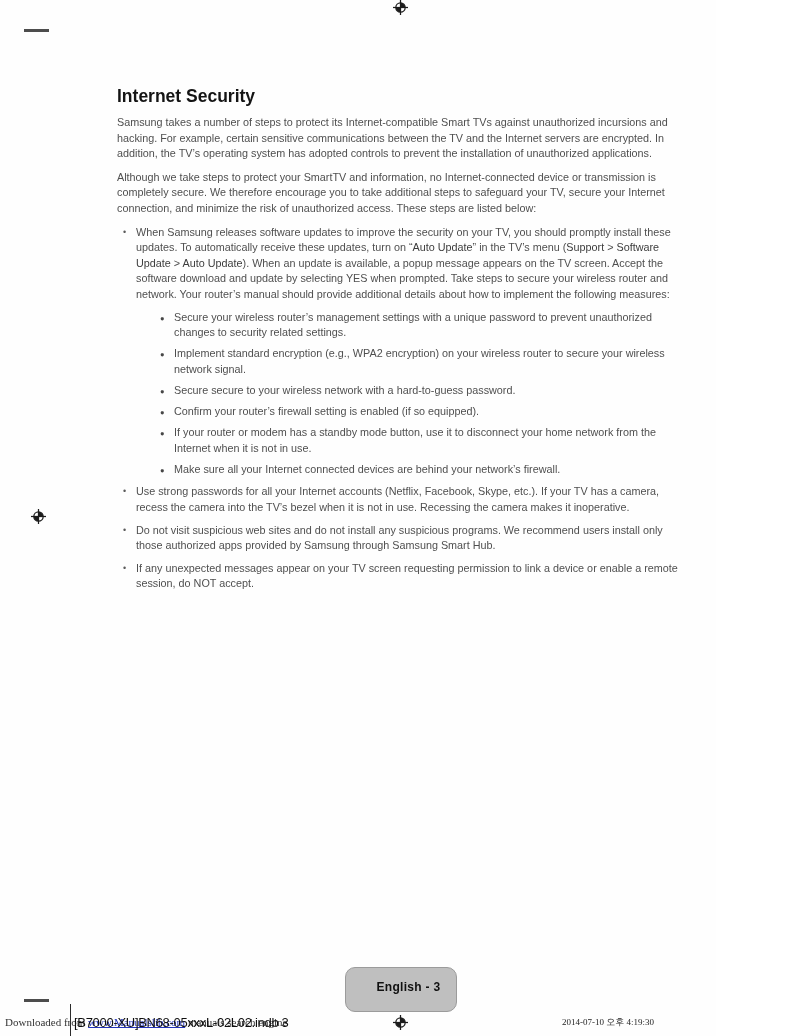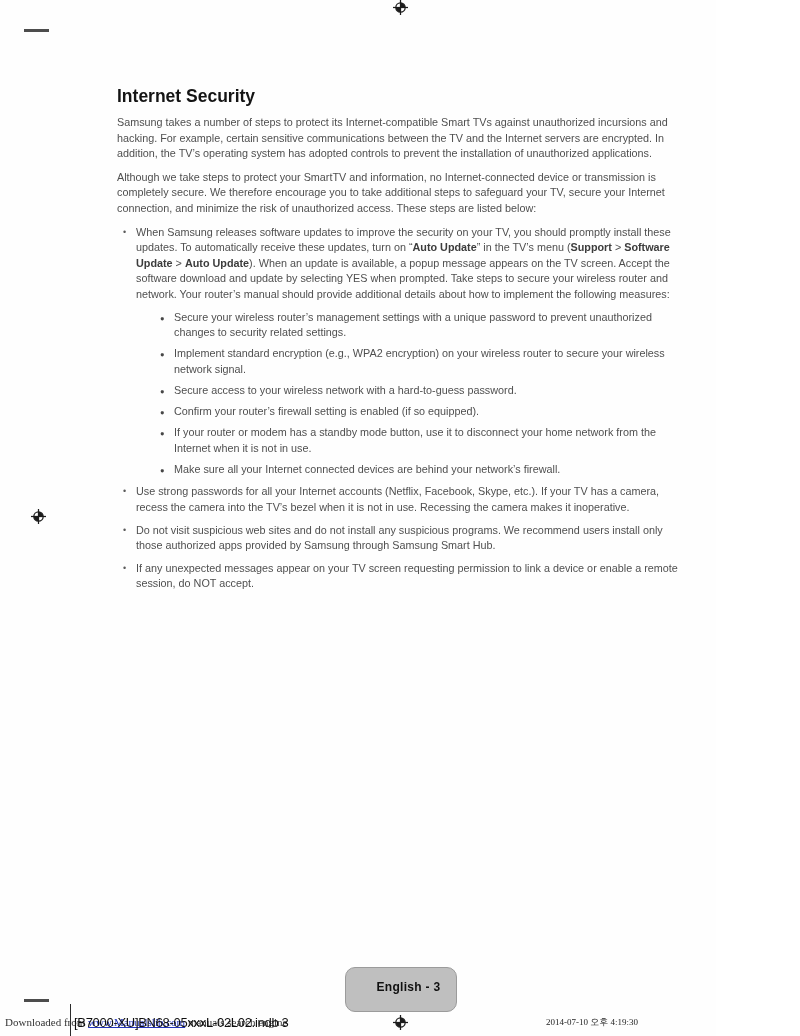--- a/index.html
+++ b/index.html
@@ -14,33 +14,33 @@
            font-size:10.8px;line-height:15.6px;}
   .content h1{margin:0 0 9px 0;font-size:17.5px;line-height:20px;color:#141414;
               font-weight:bold;letter-spacing:0;}
   .content p{margin:0 0 8px 0;}
   ul.top{list-style:none;margin:0;padding:0;}
   ul.top>li{position:relative;padding-left:19px;margin-bottom:7px;}
   ul.top>li::before{content:"•";position:absolute;left:6px;top:0;font-size:9px;color:#5a5a5a;}
   ul.sub{list-style:none;margin:7px 0 0 0;padding:0;}
   ul.sub>li{position:relative;padding-left:38px;margin-bottom:5.5px;}
   ul.sub>li::before{content:"●";position:absolute;left:24px;top:1px;font-size:7.5px;color:#464646;}
-  .b{font-weight:bold;color:#3c3c3c;}
+  .b{font-weight:normal;color:#3c3c3c;}
   
   .tab{position:absolute;left:345px;top:967px;width:112px;height:45px;background:#bfbfbf;
        border:1px solid #9b9b9b;border-radius:10px;box-sizing:border-box;
        display:flex;align-items:center;justify-content:center;}
   .tab span{font-weight:bold;font-size:12px;color:#111;margin-top:-6px;letter-spacing:.3px;margin-left:15px;}
   
   .footer-left{position:absolute;left:5px;top:1016px;font-family:"Liberation Serif",serif;
                font-size:11px;color:#333;white-space:nowrap;}
   .mlink{color:#2233bb;text-decoration:underline;cursor:pointer;}
   .overprint{position:absolute;left:74px;top:1015px;font-family:Liberation Sans, sans-serif;
              font-size:13px;color:#0e0e0e;letter-spacing:-0.3px;white-space:nowrap;}
-  .footer-right{position:absolute;right:78px;top:1016px;font-family:"Liberation Serif",serif;
+  .footer-right{position:absolute;right:62px;top:1016px;font-family:"Liberation Serif",serif;
                 font-size:9px;color:#1d1d1d;white-space:nowrap;}
 </style>
 </head>
 <body>
 
 <div class="page">
 
   <svg class="regmark" style="left:393px;top:0px" width="15" height="15" viewBox="0 0 24 24">
     <line x1="12" y1="0" x2="12" y2="24" stroke="#1c1c1c" stroke-width="2"></line>
     <line x1="0" y1="12" x2="24" y2="12" stroke="#1c1c1c" stroke-width="2"></line>
@@ -74,21 +74,21 @@
     <h1>Internet Security</h1>
     <p>Samsung takes a number of steps to protect its Internet-compatible Smart TVs against unauthorized incursions and hacking. For example, certain sensitive communications between the TV and the Internet servers are encrypted. In addition, the TV’s operating system has adopted controls to prevent the installation of unauthorized applications.</p>
     <p>Although we take steps to protect your SmartTV and information, no Internet-connected device or transmission is completely secure. We therefore encourage you to take additional steps to safeguard your TV, secure your Internet connection, and minimize the risk of unauthorized access. These steps are listed below:</p>
 
     <ul class="top">
       <li>
         <span>When Samsung releases software updates to improve the security on your TV, you should promptly install these updates. To automatically receive these updates, turn on “</span><span class="b">Auto Update</span><span>” in the TV’s menu (</span><span class="b">Support</span><span> &gt; </span><span class="b">Software Update</span><span> &gt; </span><span class="b">Auto Update</span><span>). When an update is available, a popup message appears on the TV screen. Accept the software download and update by selecting YES when prompted. Take steps to secure your wireless router and network. Your router’s manual should provide additional details about how to implement the following measures:</span>
         <ul class="sub">
           <li>Secure your wireless router’s management settings with a unique password to prevent unauthorized changes to security related settings.</li>
           <li>Implement standard encryption (e.g., WPA2 encryption) on your wireless router to secure your wireless network signal.</li>
-          <li>Secure access to your wireless network with a hard-to-guess password.</li>
+          <li>Secure secure to your wireless network with a hard-to-guess password.</li>
           <li>Confirm your router’s firewall setting is enabled (if so equipped).</li>
           <li>If your router or modem has a standby mode button, use it to disconnect your home network from the Internet when it is not in use.</li>
           <li>Make sure all your Internet connected devices are behind your network’s firewall.</li>
         </ul>
       </li>
       <li>Use strong passwords for all your Internet accounts (Netflix, Facebook, Skype, etc.). If your TV has a camera, recess the camera into the TV’s bezel when it is not in use. Recessing the camera makes it inoperative.</li>
       <li>Do not visit suspicious web sites and do not install any suspicious programs. We recommend users install only those authorized apps provided by Samsung through Samsung Smart Hub.</li>
       <li>If any unexpected messages appear on your TV screen requesting permission to link a device or enable a remote session, do NOT accept.</li>
     </ul>
   </div>

